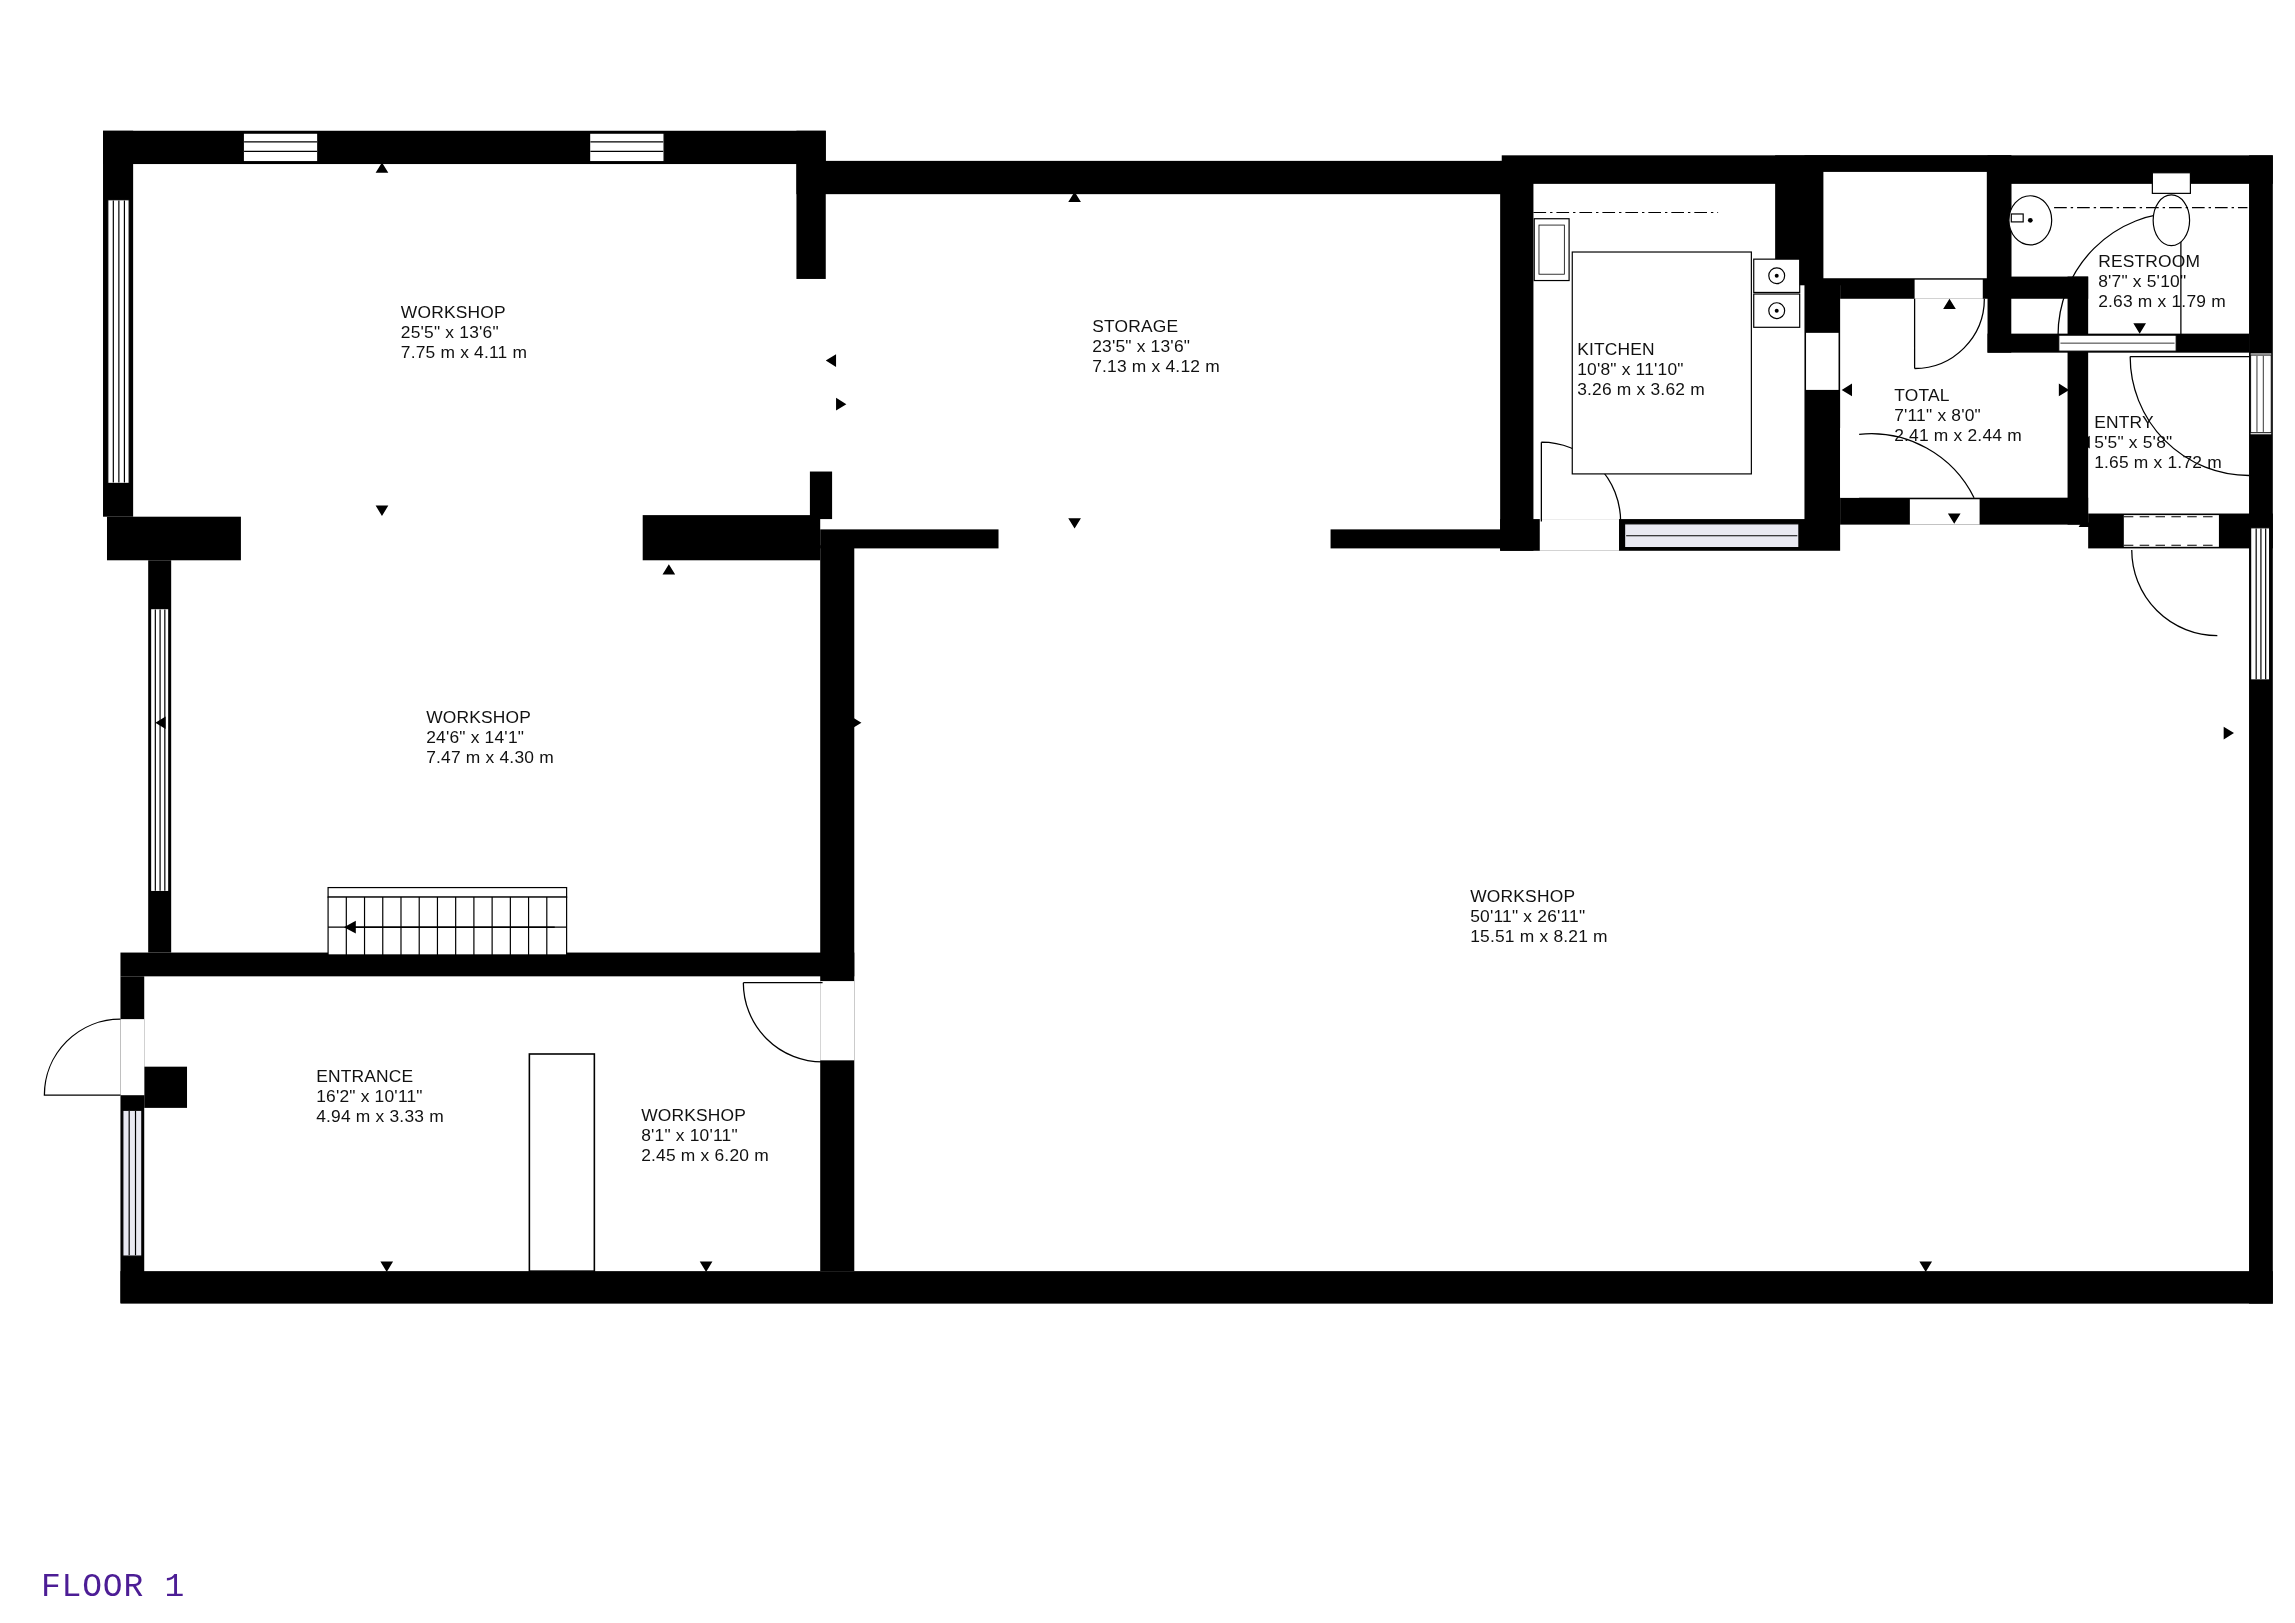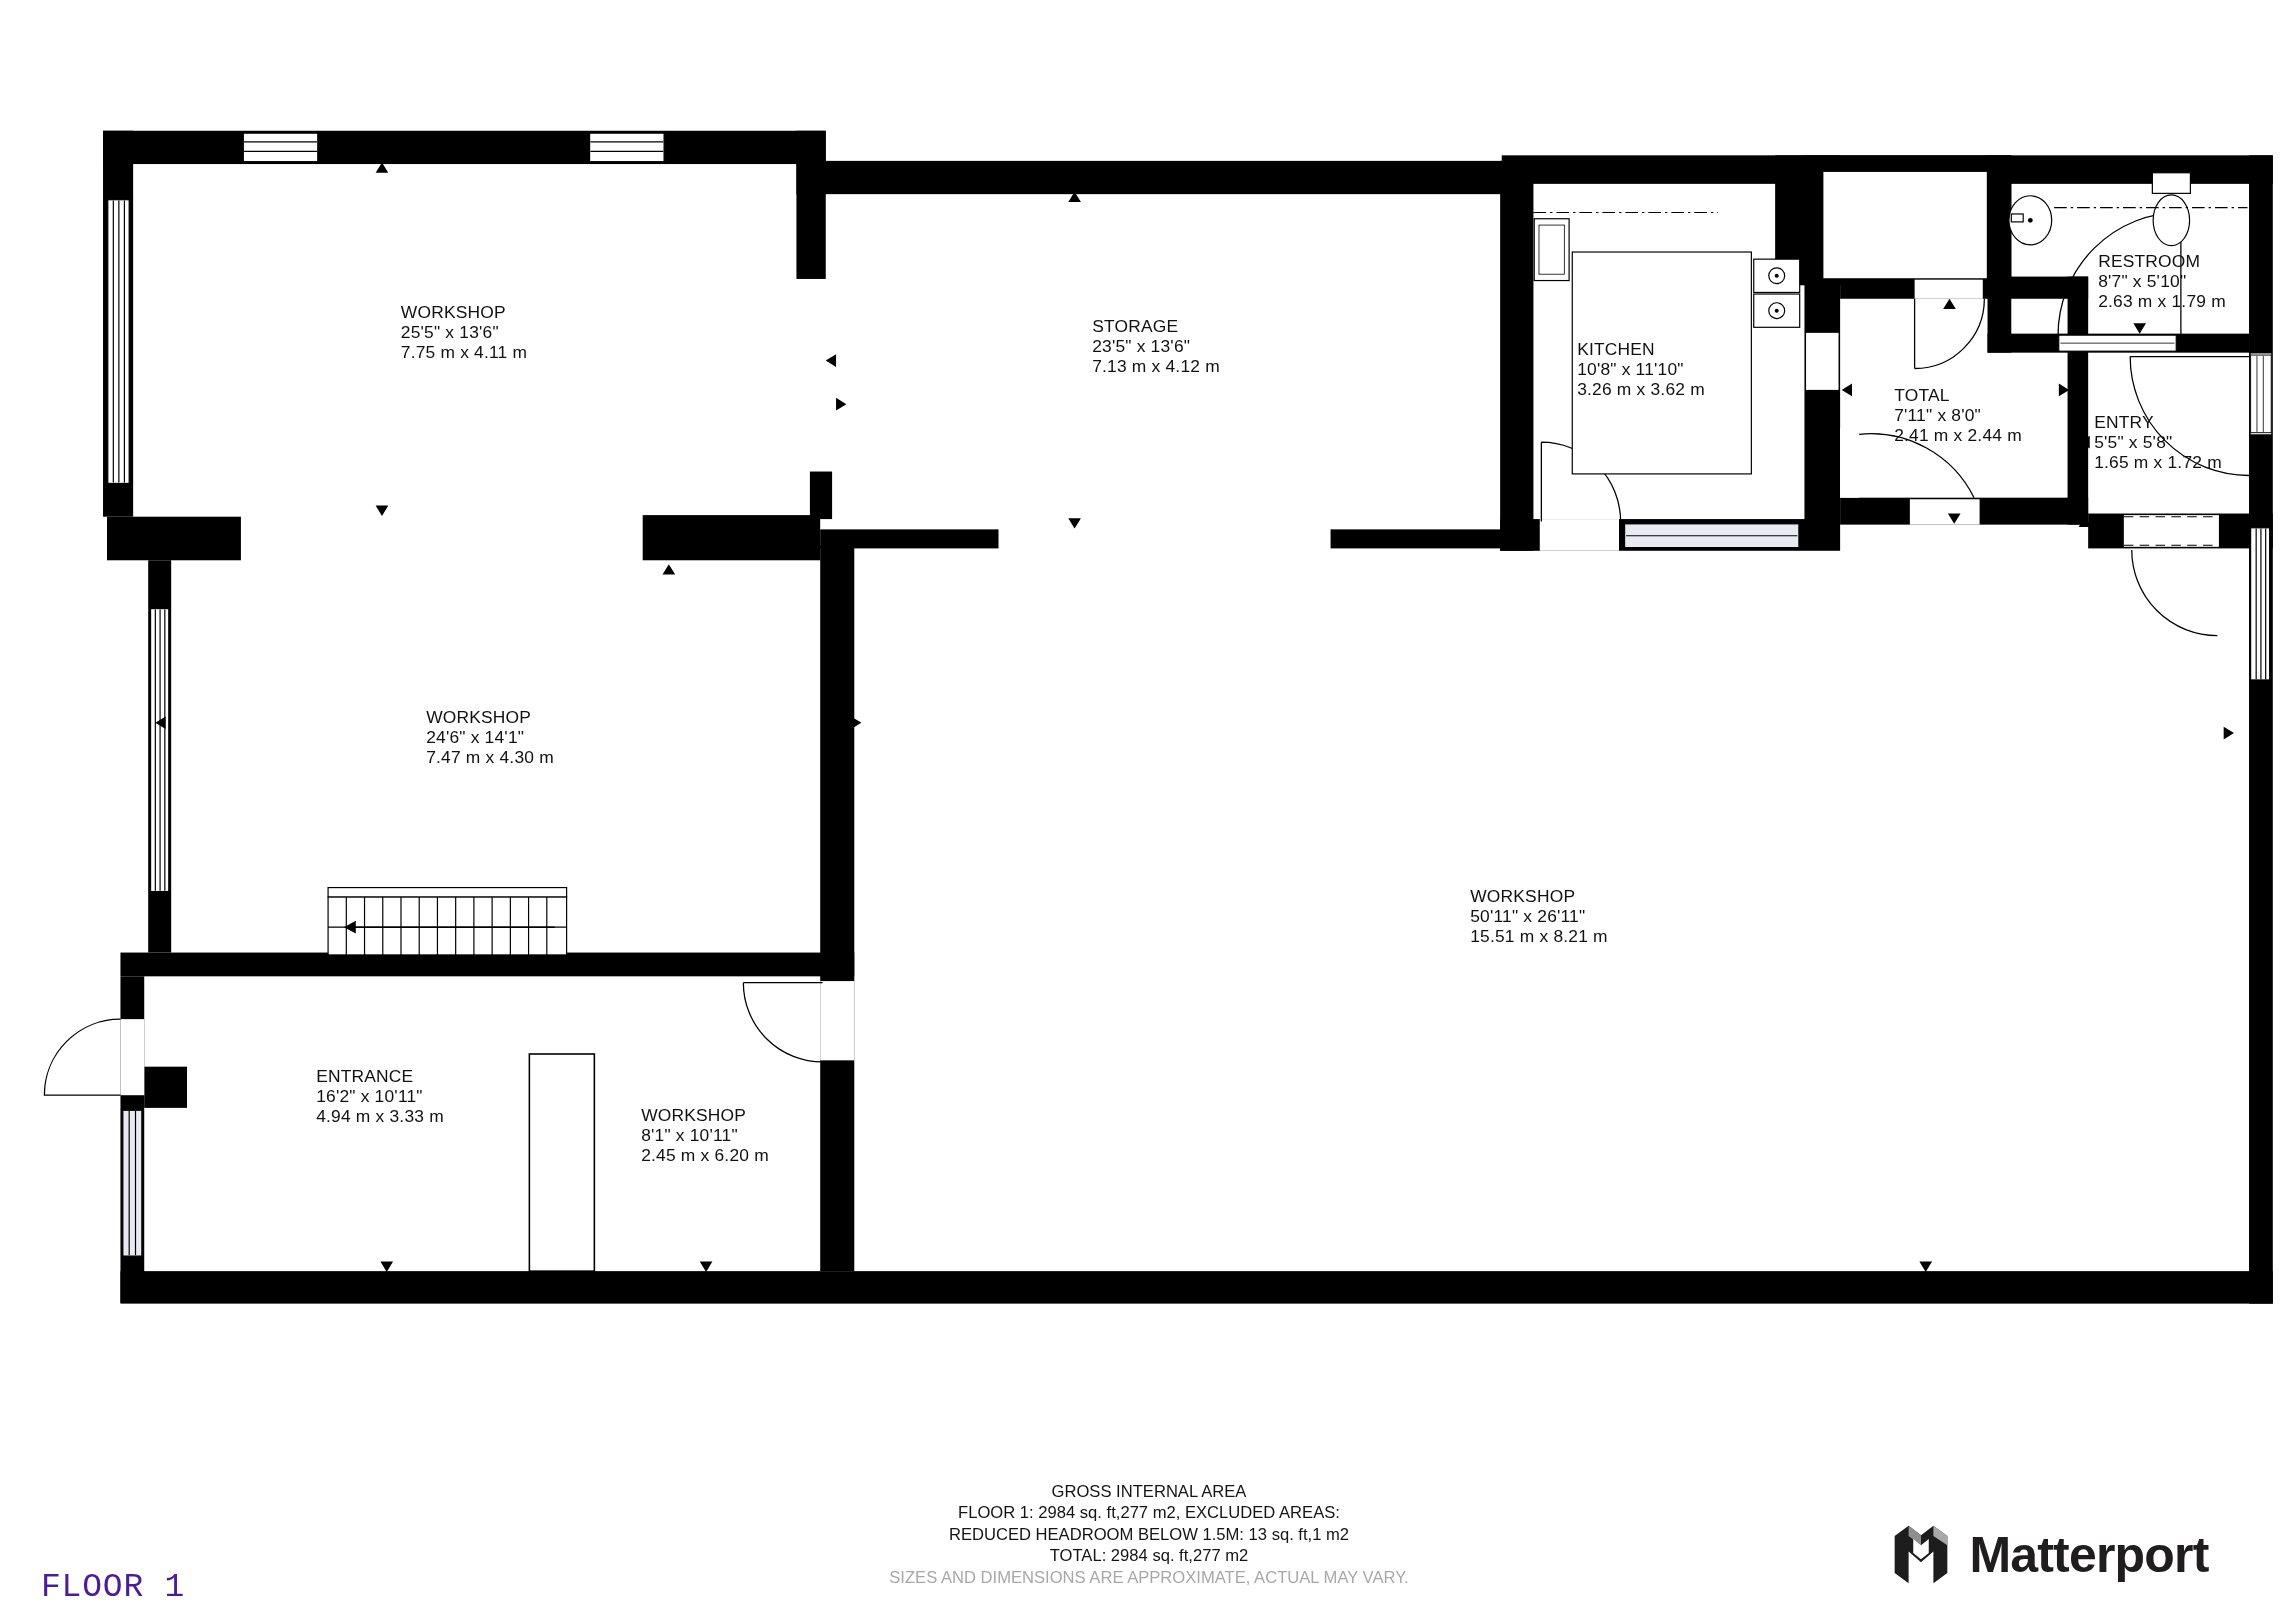--- a/index.html
+++ b/index.html
@@ -249,34 +249,18 @@
     <div class="room-name">ENTRANCE</div>
     <div class="room-dim">16'2" x 10'11"</div>
     <div class="room-dim">4.94 m x 3.33 m</div>
   </div>
   <div class="room-label" style="left:705px;top:1135px">
     <div class="room-name">WORKSHOP</div>
     <div class="room-dim">8'1" x 10'11"</div>
     <div class="room-dim">2.45 m x 6.20 m</div>
   </div>
 
-  <div class="footer">
-    <div>GROSS INTERNAL AREA</div>
-    <div>FLOOR 1: 2984 sq. ft,277 m2, EXCLUDED AREAS:</div>
-    <div>REDUCED HEADROOM BELOW 1.5M: 13 sq. ft,1 m2</div>
-    <div>TOTAL: 2984 sq. ft,277 m2</div>
-    <div class="disclaimer">SIZES AND DIMENSIONS ARE APPROXIMATE, ACTUAL MAY VARY.</div>
-  </div>
 
   <div class="floor-label">FLOOR 1</div>
 
-  <div class="brand">
-    <svg width="62" height="63" viewBox="0 0 80 80">
-      <path fill="#1d1d1d" d="M6 16 L24 3 L40 15 L56 3 L74 16 L74 64 L56 77 L56 36 L40 50 L24 36 L24 77 L6 64 Z"></path>
-      <path fill="#8f8f8f" d="M24 3 L40 15 L40 28 L24 16 Z"></path>
-      <path fill="#a8a8a8" d="M56 3 L74 16 L74 28 L56 16 Z"></path>
-      <path fill="#ffffff" d="M30 20 L40 28 L50 20 L50 38 L40 46 L30 38 Z"></path>
-    </svg>
-    <span class="brand-text">Matterport</span>
-  </div>
 
 </div>
 
 
 </body></html>

